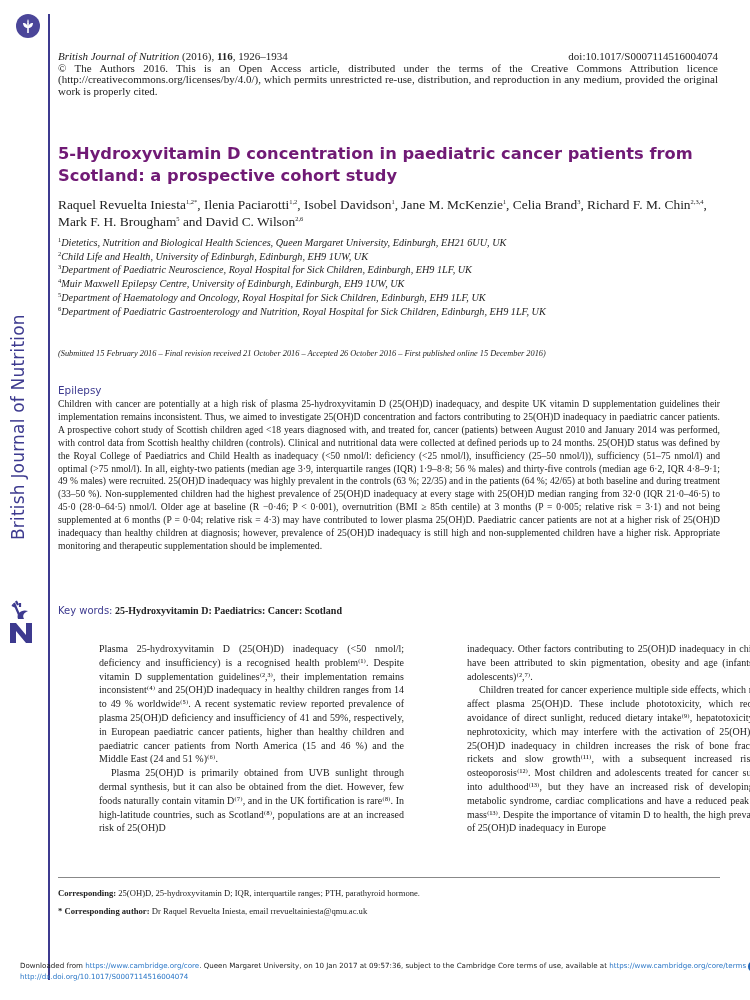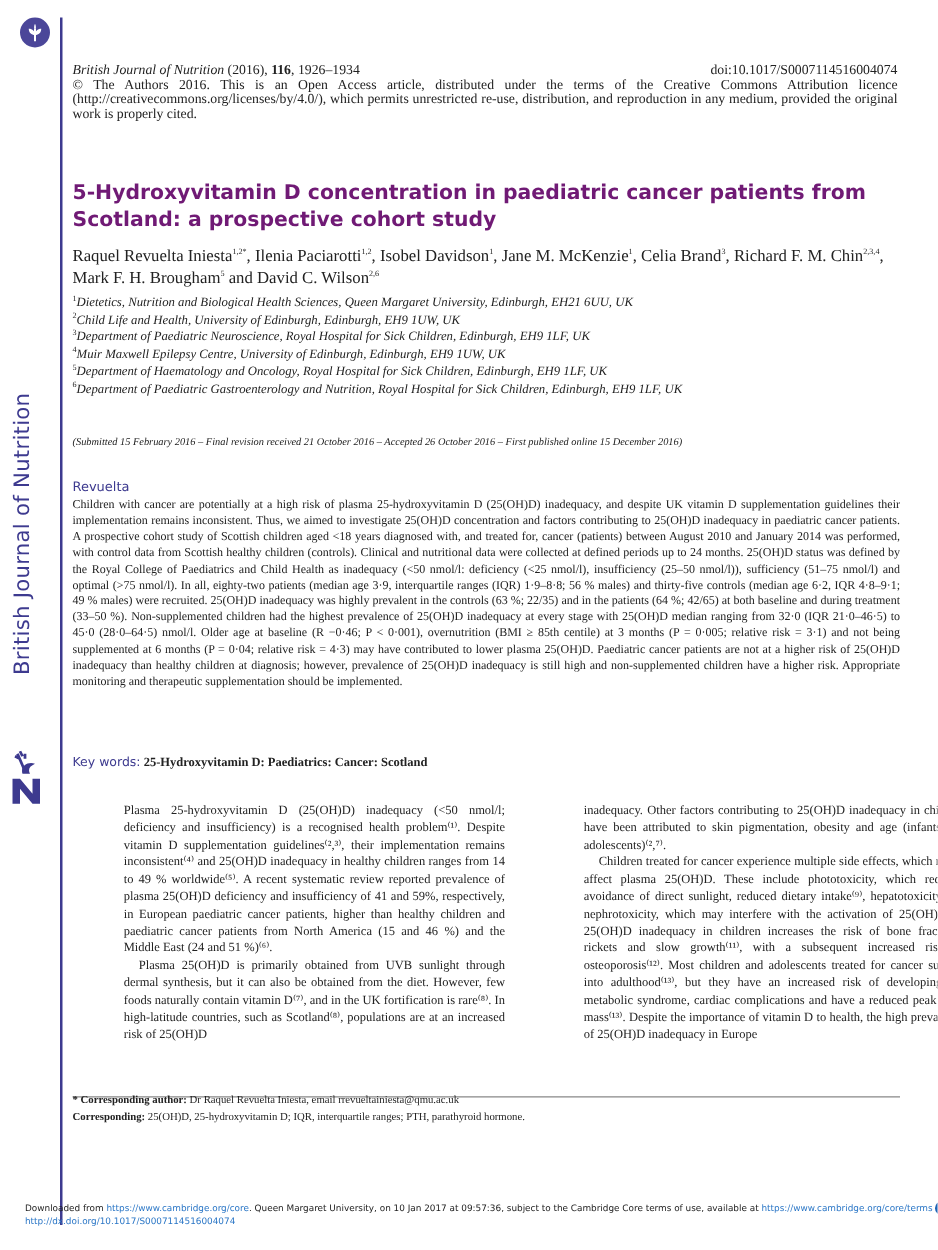--- a/index.html
+++ b/index.html
@@ -29,21 +29,21 @@
   .keywords .kw-label { color:#3d3a8f; font-family:"DejaVu Sans", sans-serif; }
   .keywords .kw-value { font-weight:bold; }
   .col { position:absolute; top:642px; width:305px; font-size:10px; line-height:13.8px; text-align:justify;margin-left:41px; }
   .col p { margin:0; }
   .col p.indent { text-indent:12px; }
   .col1 { left:58px; }
   .col2 { left:426px; }
   sup { font-size:6.5px; line-height:0; }
   .rule { position:absolute; left:58px; top:877px; width:662px; height:1px; background:#888; }
   .abbrev { position:absolute; left:58px; top:888px; font-size:8.6px; }
-  .corr { position:absolute; left:58px; top:874px; font-size:8.6px; }
+  .corr { position:absolute; left:58px; top:906px; font-size:8.6px; }
   b.lbl { font-weight:bold; }
   .footer { position:absolute; left:20px; top:961px; width:730px; font-family:"DejaVu Sans", sans-serif;
             font-size:7.1px; line-height:10px; color:#222; white-space:nowrap; }
   .footer a { color:#2a76c6; text-decoration:none; }
   .core-badge { display:inline-block; width:11px; height:11px; border-radius:50%; background:#1f64b5;
                 vertical-align:middle; position:relative; }
   .core-badge::after { content:""; position:absolute; left:3px; top:3px; width:5px; height:5px; background:#c32a2a; }
 </style>
 </head>
 <body>
@@ -83,21 +83,21 @@
     <div><sup style="font-style: normal;">1</sup>Dietetics, Nutrition and Biological Health Sciences, Queen Margaret University, Edinburgh, EH21 6UU, UK</div>
     <div><sup style="font-style: normal;">2</sup>Child Life and Health, University of Edinburgh, Edinburgh, EH9 1UW, UK</div>
     <div><sup style="font-style: normal;">3</sup>Department of Paediatric Neuroscience, Royal Hospital for Sick Children, Edinburgh, EH9 1LF, UK</div>
     <div><sup style="font-style: normal;">4</sup>Muir Maxwell Epilepsy Centre, University of Edinburgh, Edinburgh, EH9 1UW, UK</div>
     <div><sup style="font-style: normal;">5</sup>Department of Haematology and Oncology, Royal Hospital for Sick Children, Edinburgh, EH9 1LF, UK</div>
     <div><sup style="font-style: normal;">6</sup>Department of Paediatric Gastroenterology and Nutrition, Royal Hospital for Sick Children, Edinburgh, EH9 1LF, UK</div>
   </div>
 
 <div class="submitted">(Submitted 15 February 2016 – Final revision received 21 October 2016 – Accepted 26 October 2016 – First published online 15 December 2016)</div>
 
-<div class="abs-head">Revuelta</div>
+<div class="abs-head">Epilepsy</div>
 <div class="abstract">Children with cancer are potentially at a high risk of plasma 25-hydroxyvitamin D (25(OH)D) inadequacy, and despite UK vitamin D supplementation guidelines their implementation remains inconsistent. Thus, we aimed to investigate 25(OH)D concentration and factors contributing to 25(OH)D inadequacy in paediatric cancer patients. A prospective cohort study of Scottish children aged &lt;18 years diagnosed with, and treated for, cancer (patients) between August 2010 and January 2014 was performed, with control data from Scottish healthy children (controls). Clinical and nutritional data were collected at defined periods up to 24 months. 25(OH)D status was defined by the Royal College of Paediatrics and Child Health as inadequacy (&lt;50 nmol/l: deficiency (&lt;25 nmol/l), insufficiency (25–50 nmol/l)), sufficiency (51–75 nmol/l) and optimal (&gt;75 nmol/l). In all, eighty-two patients (median age 3·9, interquartile ranges (IQR) 1·9–8·8; 56 % males) and thirty-five controls (median age 6·2, IQR 4·8–9·1; 49 % males) were recruited. 25(OH)D inadequacy was highly prevalent in the controls (63 %; 22/35) and in the patients (64 %; 42/65) at both baseline and during treatment (33–50 %). Non-supplemented children had the highest prevalence of 25(OH)D inadequacy at every stage with 25(OH)D median ranging from 32·0 (IQR 21·0–46·5) to 45·0 (28·0–64·5) nmol/l. Older age at baseline (R −0·46; P &lt; 0·001), overnutrition (BMI ≥ 85th centile) at 3 months (P = 0·005; relative risk = 3·1) and not being supplemented at 6 months (P = 0·04; relative risk = 4·3) may have contributed to lower plasma 25(OH)D. Paediatric cancer patients are not at a higher risk of 25(OH)D inadequacy than healthy children at diagnosis; however, prevalence of 25(OH)D inadequacy is still high and non-supplemented children have a higher risk. Appropriate monitoring and therapeutic supplementation should be implemented.</div>
 
 <div class="keywords">
   <span class="kw-label">Key words:</span>
   <span class="kw-value">25-Hydroxyvitamin D: Paediatrics: Cancer: Scotland</span>
 </div>
 
 <div class="col col1" id="col1">
     <p>Plasma 25-hydroxyvitamin D (25(OH)D) inadequacy (&lt;50 nmol/l; deficiency and insufficiency) is a recognised health problem⁽¹⁾. Despite vitamin D supplementation guidelines⁽²,³⁾, their implementation remains inconsistent⁽⁴⁾ and 25(OH)D inadequacy in healthy children ranges from 14 to 49 % worldwide⁽⁵⁾. A recent systematic review reported prevalence of plasma 25(OH)D deficiency and insufficiency of 41 and 59%, respectively, in European paediatric cancer patients, higher than healthy children and paediatric cancer patients from North America (15 and 46 %) and the Middle East (24 and 51 %)⁽⁶⁾.</p>
     <p class="indent">Plasma 25(OH)D is primarily obtained from UVB sunlight through dermal synthesis, but it can also be obtained from the diet. However, few foods naturally contain vitamin D⁽⁷⁾, and in the UK fortification is rare⁽⁸⁾. In high-latitude countries, such as Scotland⁽⁸⁾, populations are at an increased risk of 25(OH)D</p>

